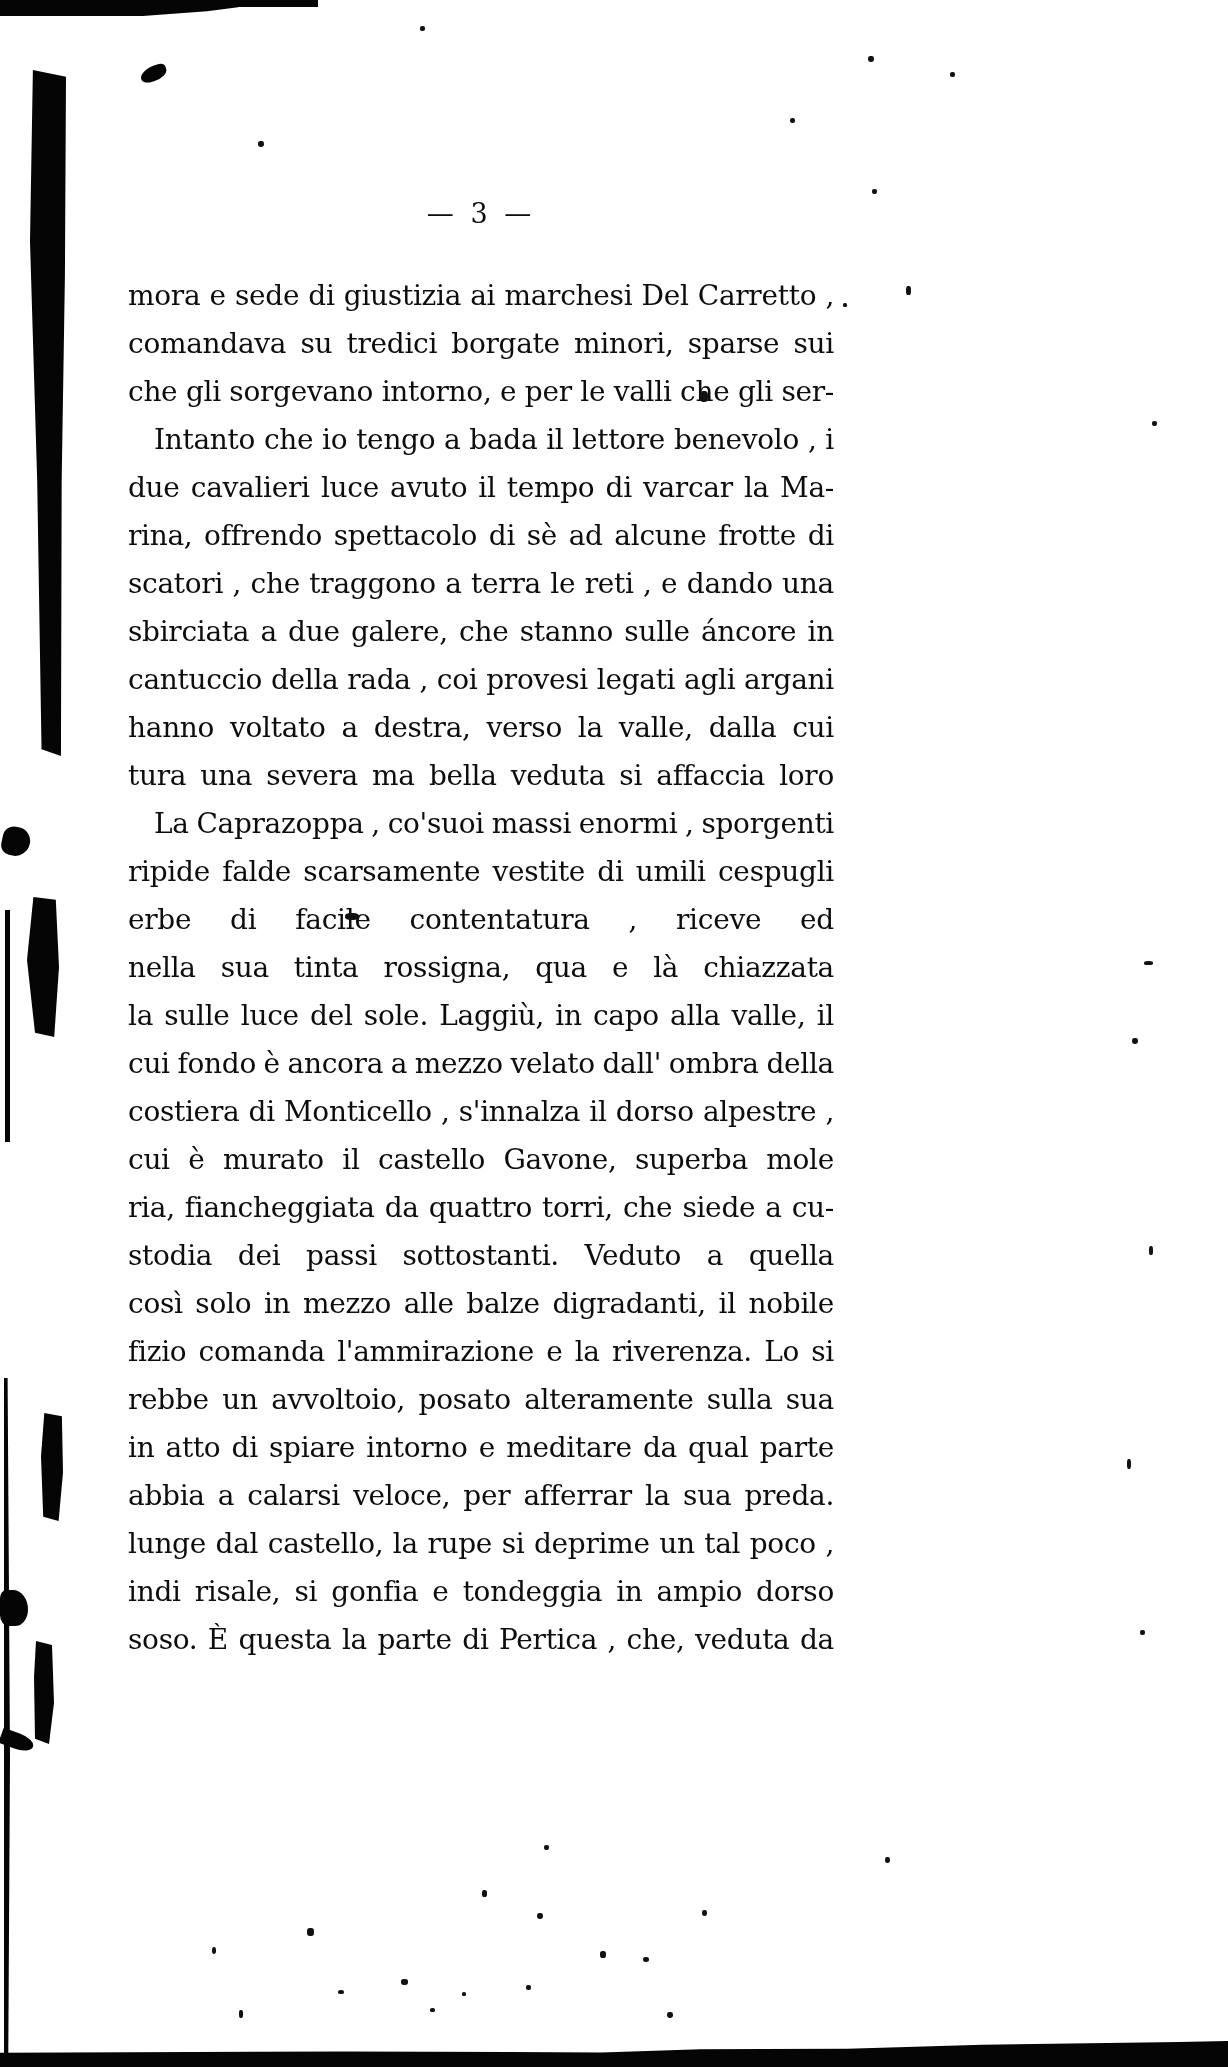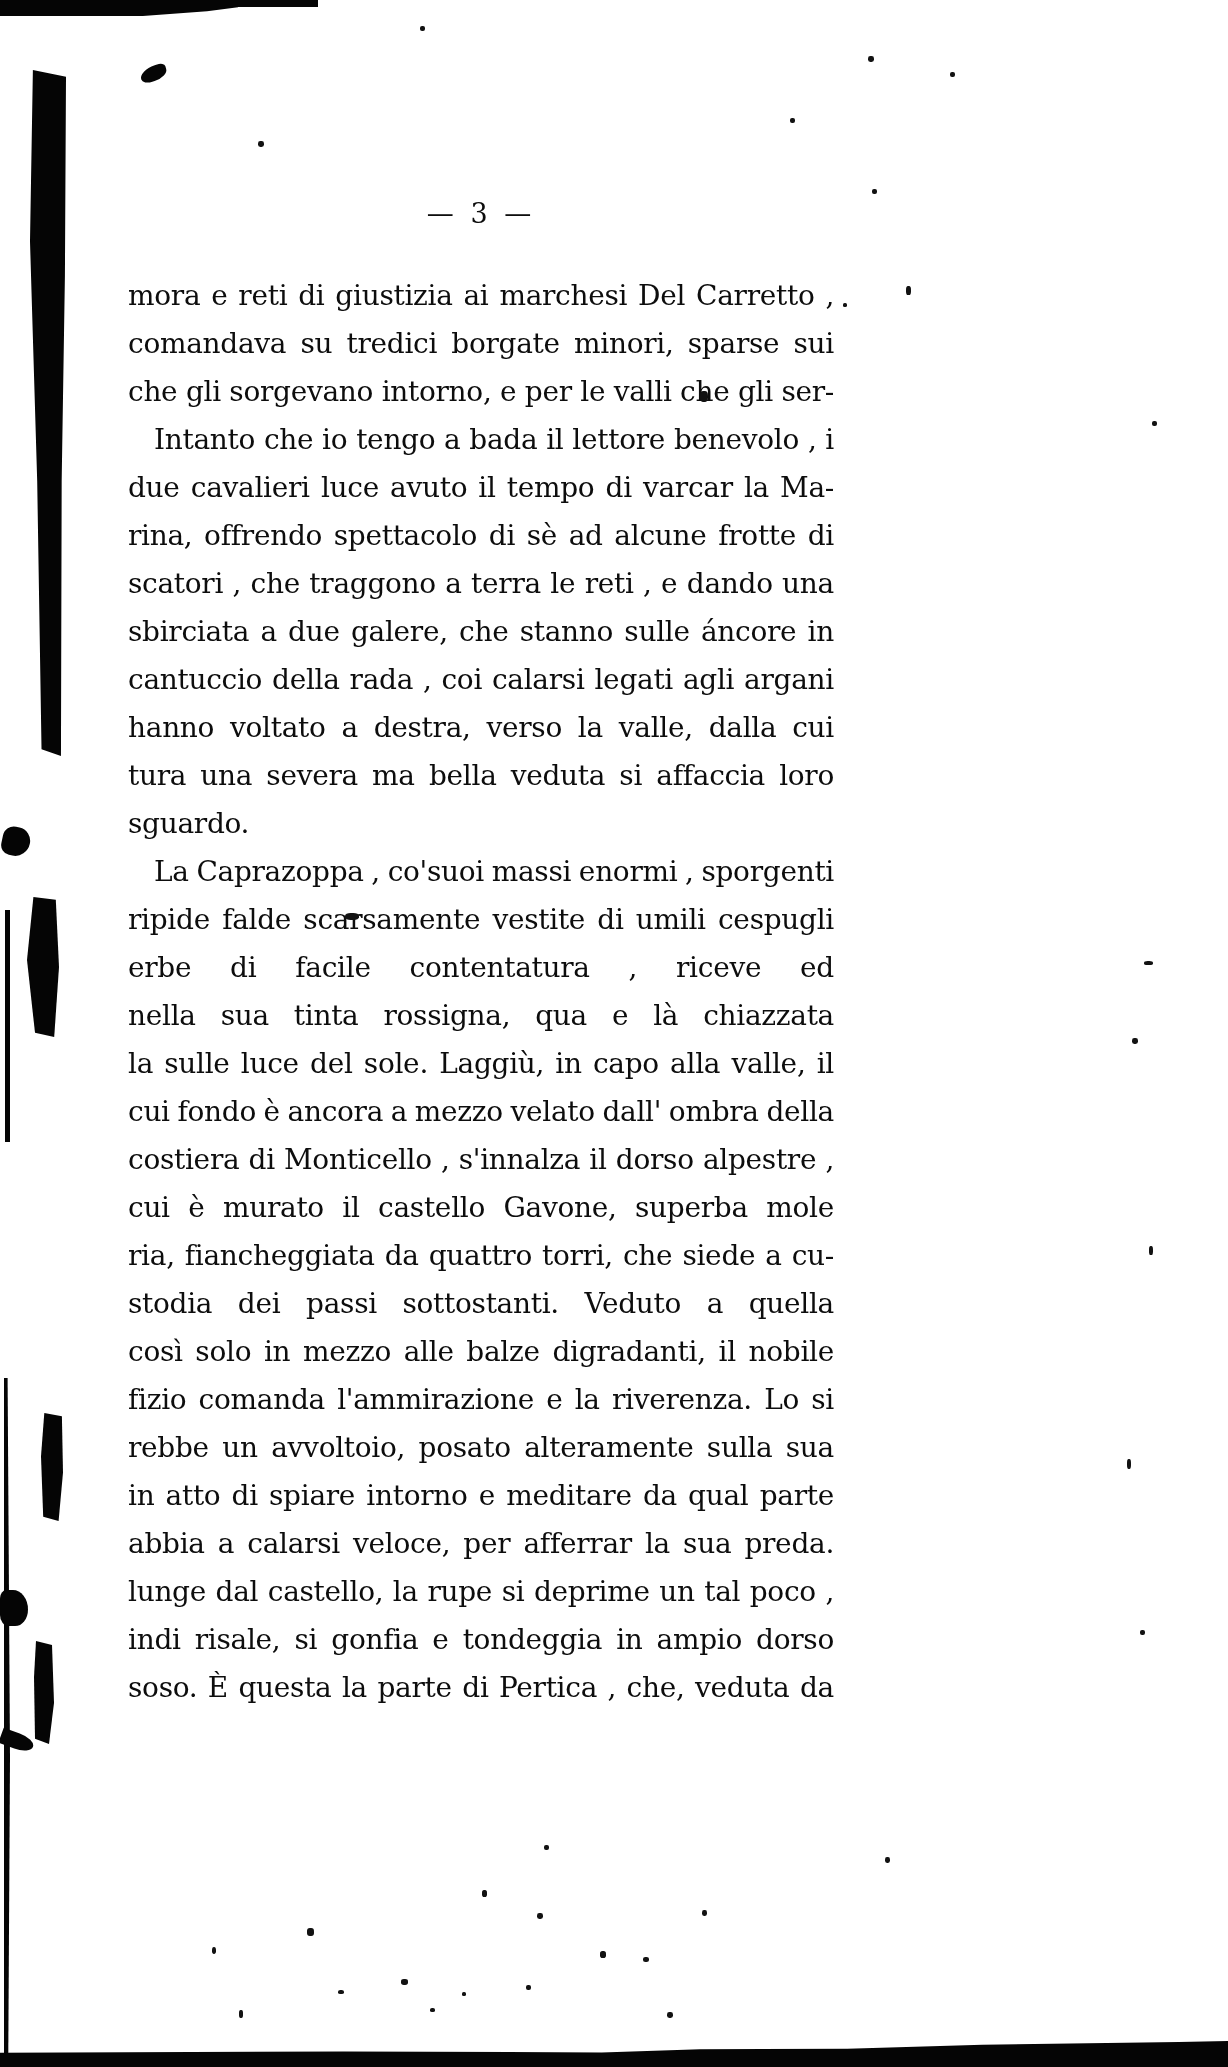--- a/index.html
+++ b/index.html
@@ -56,34 +56,33 @@
   <div class="ink" style="left:41px;top:1413px;width:22px;height:108px;clip-path:polygon(15% 0,95% 3%,100% 55%,80% 100%,10% 96%,0 40%);"></div>
   <div class="ink" style="left:0;top:1590px;width:28px;height:36px;border-radius:30% 70% 60% 40%;"></div>
   <div class="ink" style="left:34px;top:1641px;width:20px;height:103px;clip-path:polygon(10% 0,90% 4%,100% 60%,75% 100%,5% 95%,0 35%);"></div>
   <div class="ink" style="left:0;top:1733px;width:34px;height:16px;transform:rotate(20deg);border-radius:0 60% 60% 0;"></div>
   <div class="ink" style="left:0;top:2041px;width:1228px;height:26px;clip-path:polygon(0 45%,28% 40%,49% 44%,57% 32%,69% 30%,80% 14%,96% 4%,100% 0,100% 100%,0 100%);"></div>
 
   <div class="page-number">— 3 —</div>
 
   <div class="text-block" id="text-block">
       <div class="para">
-        <div class="line">mora e reti di giustizia ai marchesi Del Carretto ,</div>
+        <div class="line">mora e sede di giustizia ai marchesi Del Carretto ,</div>
         <div class="line">comandava su tredici borgate minori, sparse sui greppi</div>
         <div class="line">che gli sorgevano intorno, e per le valli che gli ser-</div>
       </div>
       <div class="para indent">
         <div class="line">Intanto che io tengo a bada il lettore benevolo , i</div>
         <div class="line">due cavalieri luce avuto il tempo di varcar la Ma-</div>
         <div class="line">rina, offrendo spettacolo di sè ad alcune frotte di pe-</div>
         <div class="line">scatori , che traggono a terra le reti , e dando una</div>
         <div class="line">sbirciata a due galere, che stanno sulle áncore in un</div>
-        <div class="line">cantuccio della rada , coi calarsi legati agli argani</div>
+        <div class="line">cantuccio della rada , coi provesi legati agli argani</div>
         <div class="line">hanno voltato a destra, verso la valle, dalla cui aper-</div>
         <div class="line">tura una severa ma bella veduta si affaccia loro allo</div>
-        <div class="line lastline">sguardo.</div>
       </div>
       <div class="para indent">
         <div class="line">La Caprazoppa , co'suoi massi enormi , sporgenti da</div>
         <div class="line">ripide falde scarsamente vestite di umili cespugli ed</div>
         <div class="line">erbe di facile contentatura , riceve ed ammorbidisce</div>
         <div class="line">nella sua tinta rossigna, qua e là chiazzata d'azzurro,</div>
         <div class="line">la sulle luce del sole. Laggiù, in capo alla valle, il</div>
         <div class="line">cui fondo è ancora a mezzo velato dall' ombra della</div>
         <div class="line">costiera di Monticello , s'innalza il dorso alpestre , su</div>
         <div class="line">cui è murato il castello Gavone, superba mole solita-</div>

